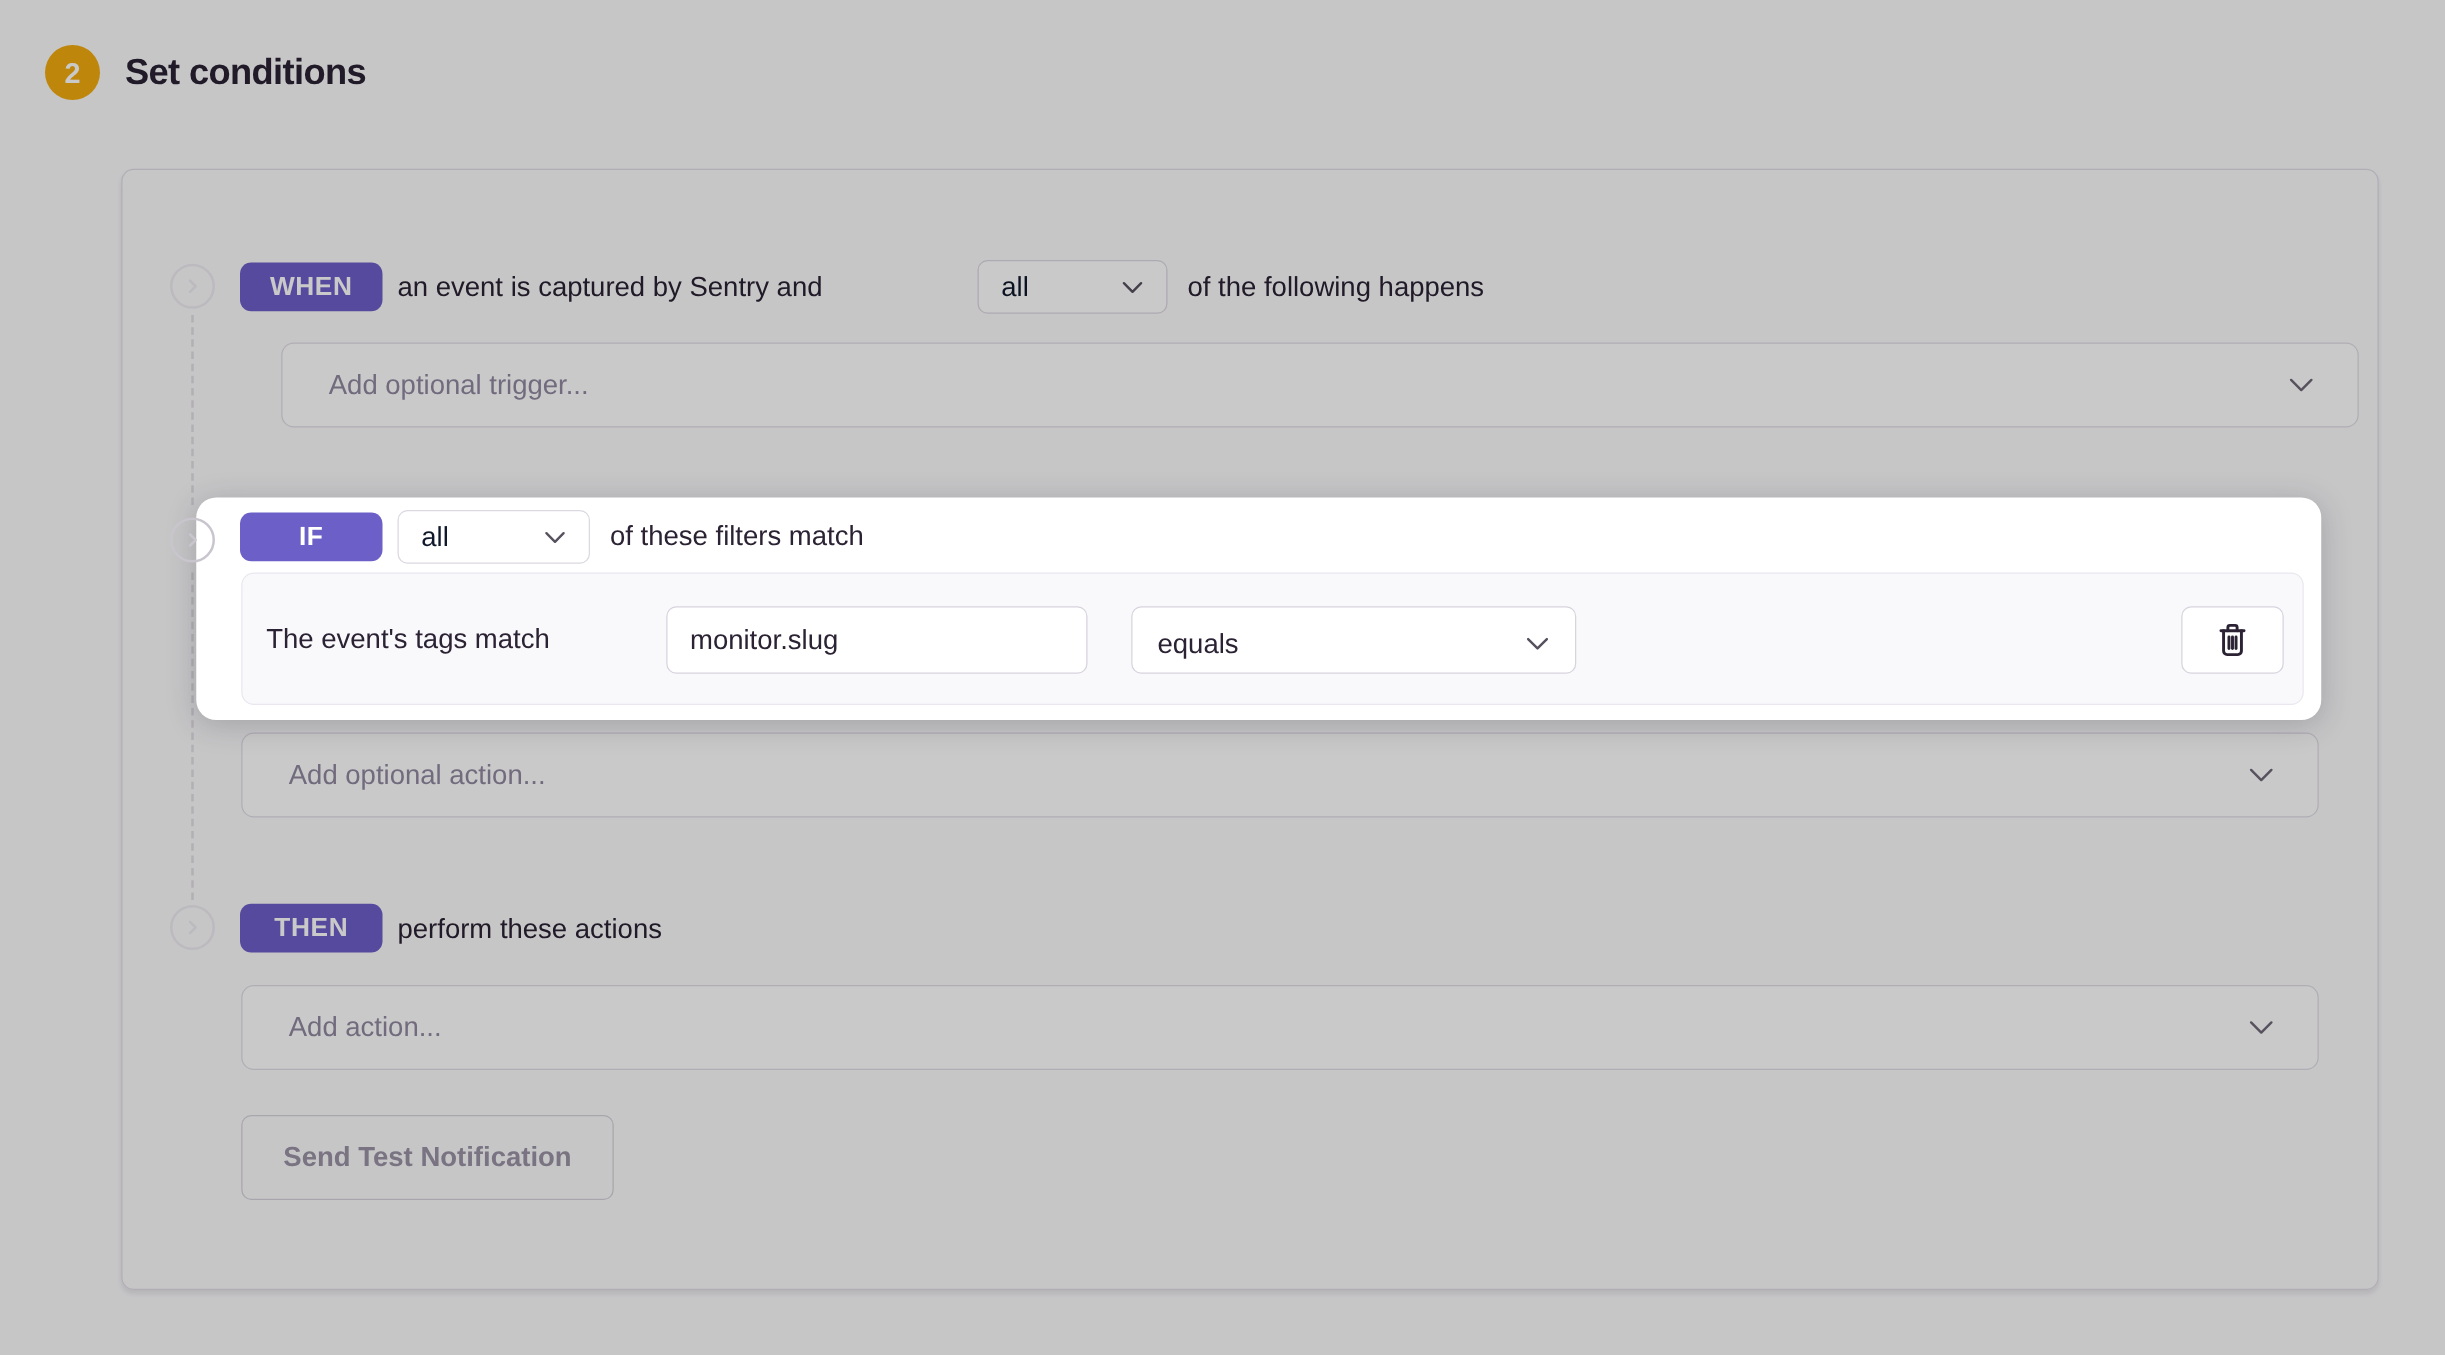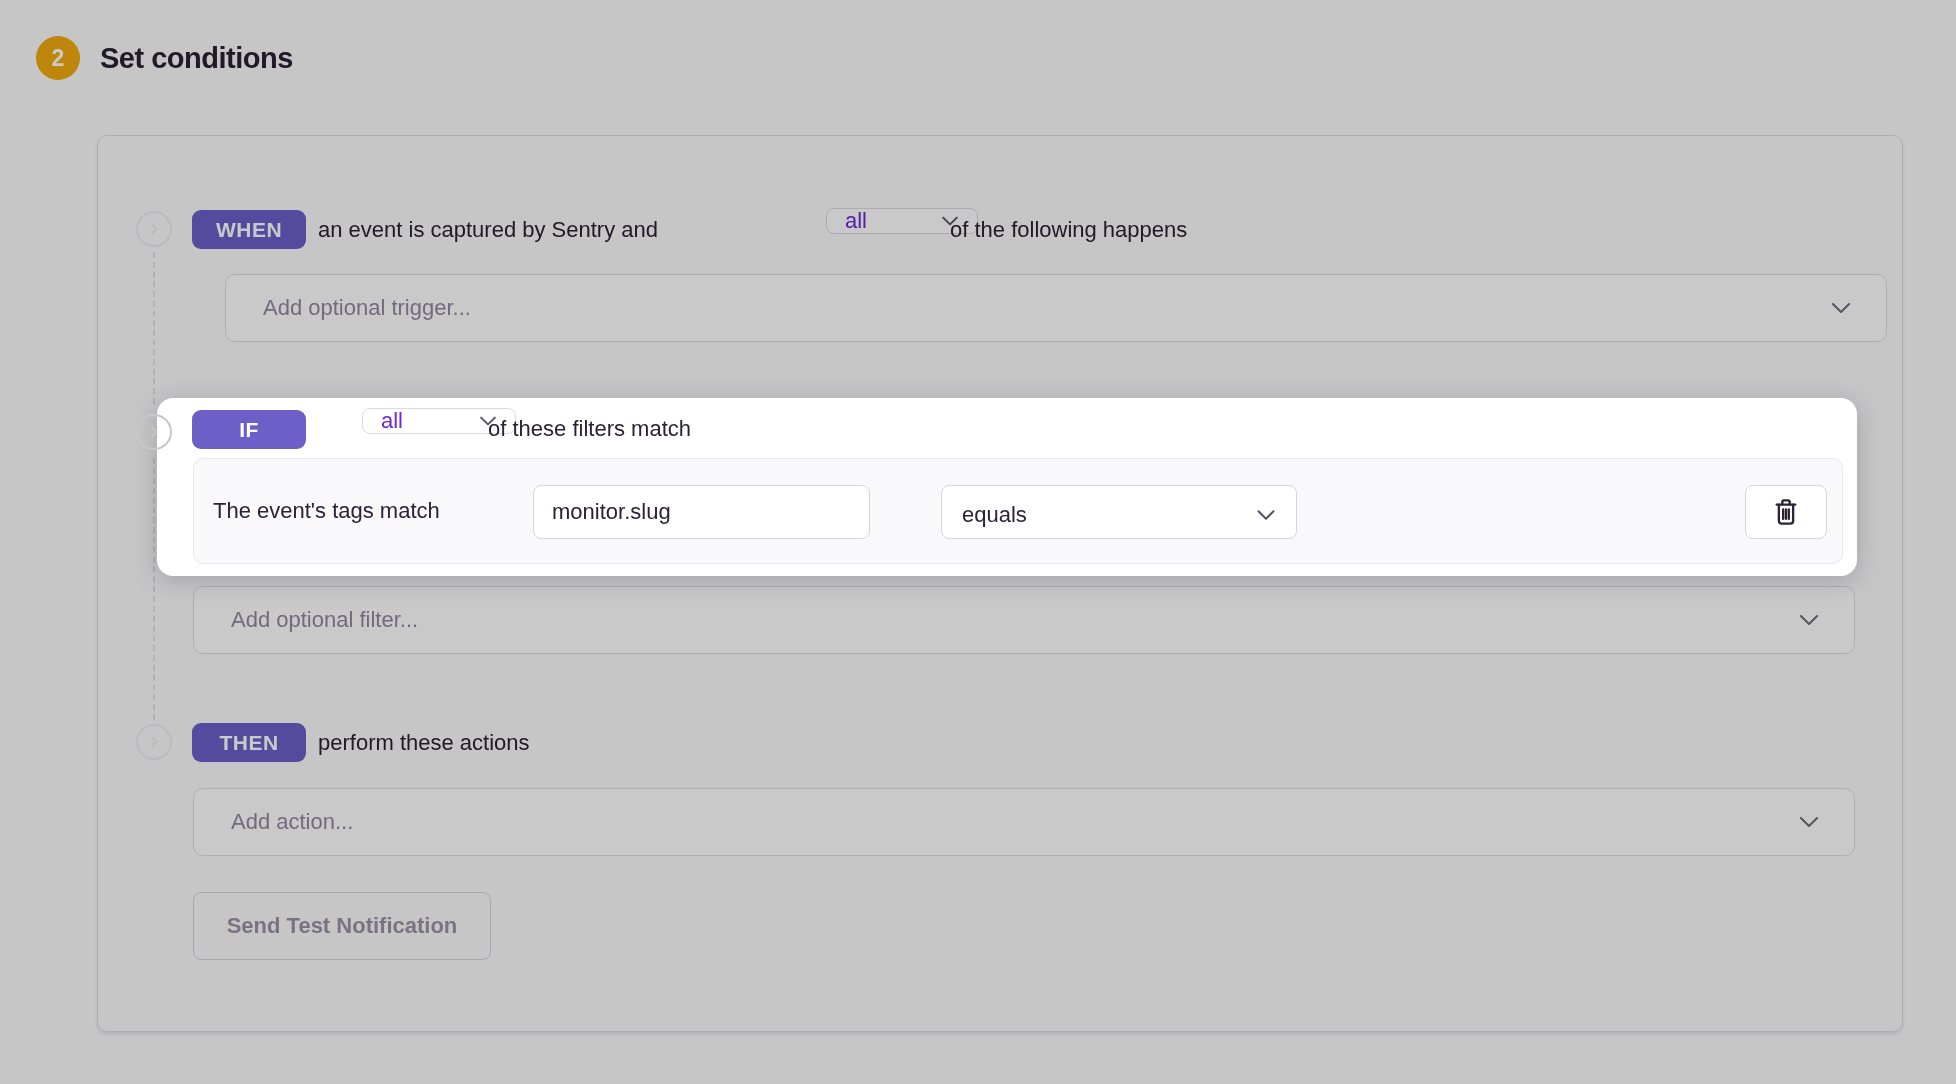--- a/index.html
+++ b/index.html
@@ -62,27 +62,26 @@
   #when-badge { left:192px; top:210px; }
   #then-badge { left:192px; top:723px; }
 
   .row-text { font-size:22px; line-height:28px; color:#2B2233; }
   #when-text1 { left:318px; top:216px; }
   #when-text2 { left:950px; top:216px; }
   #then-text  { left:318px; top:729px; }
 
   
   .mini-select {
-    height:26px; background:#FFFFFF;
+    height:43px; background:#FFFFFF;
     border:1px solid #DCD8E1; border-radius:8px;
     display:flex; align-items:center; justify-content:space-between;
     padding:0 16px 0 18px;
-    font-size:22px; color:#6d28d9;
+    font-size:22px; color:#0f172a;
     cursor:pointer;
-    margin-left:44px;
   }
   #when-select { left:782px; top:208px; width:152px; }
 
   
   .drop-box {
     left:193px; width:1662px; height:68px;
     background:#FFFFFF;
     border:1px solid #E0DCE5; border-radius:10px;
     display:flex; align-items:center; justify-content:space-between;
     padding:0 32px 0 37px;
@@ -120,21 +119,21 @@
     display:flex; align-items:center; font-size:22px; color:#2B2233; }
 
   .field {
     position:absolute; top:26px; height:54px;
     background:#FFFFFF; border:1px solid #D8D4DE; border-radius:8px;
     font-family:"Liberation Sans", sans-serif;
     font-size:22px; color:#2B2233;
   }
   input.field { padding:0 18px; outline:none; }
   #filter-key   { left:339px;  width:337px; }
-  #filter-match { left:747px;  width:356px; display:flex; align-items:center;
+  #filter-match { left:711px;  width:356px; display:flex; align-items:center;
                   justify-content:space-between; padding:5px 18px 0 20px; cursor:pointer; }
   #filter-value { left:1137px; width:376px; }
   #trash-btn    { left:1551px; width:82px; display:flex; align-items:center;
                   justify-content:center; cursor:pointer; }
 
   
   #test-btn {
     left:193px; top:892px; width:298px; height:68px;
     background:transparent;
     border:1px solid #D6D2DC; border-radius:8px;
@@ -180,21 +179,21 @@
 <div id="when-text2" class="abs row-text">of the following happens</div>
 
 <div id="trigger-box" class="abs drop-box">
   <span class="ph">Add optional trigger...</span>
   <svg width="26" height="26" viewBox="0 0 16 16">
     <path d="M3 5.5 L8 10.5 L13 5.5" fill="none" stroke="#6F6878" stroke-width="1.2" stroke-linecap="round" stroke-linejoin="round"></path>
   </svg>
 </div>
 
 <div id="filter-box" class="abs drop-box">
-  <span class="ph">Add optional filter...</span>
+  <span class="ph">Add optional action...</span>
   <svg width="26" height="26" viewBox="0 0 16 16">
     <path d="M3 5.5 L8 10.5 L13 5.5" fill="none" stroke="#6F6878" stroke-width="1.2" stroke-linecap="round" stroke-linejoin="round"></path>
   </svg>
 </div>
 
 <div id="then-badge" class="abs badge">THEN</div>
 <div id="then-text" class="abs row-text">perform these actions</div>
 
 <div id="action-box" class="abs drop-box">
   <span class="ph">Add action...</span>

